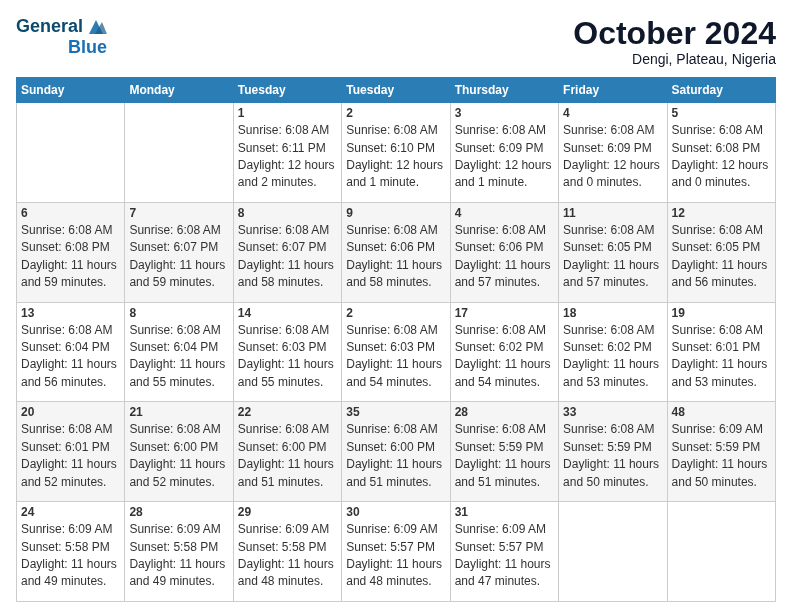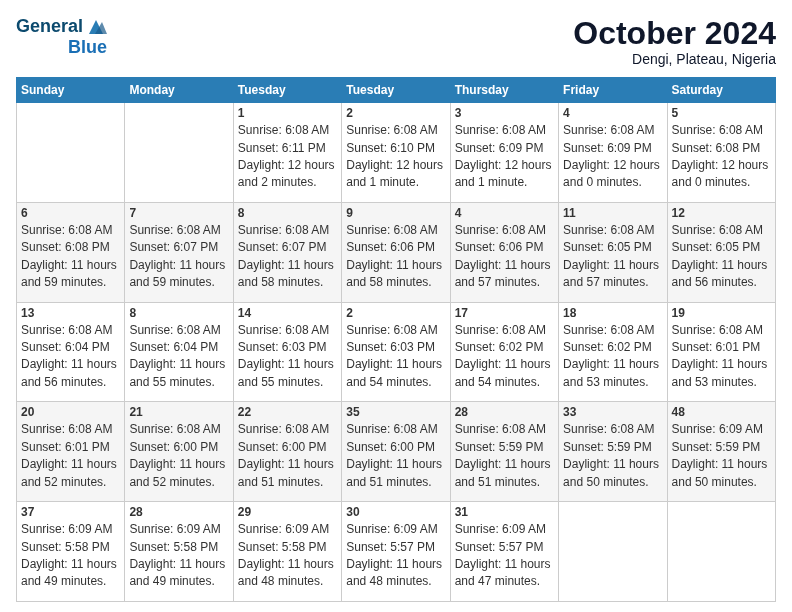--- a/index.html
+++ b/index.html
@@ -247,21 +247,21 @@
             <span class="day-num">33</span>
             <div class="cell-text">Sunrise: 6:08 AM<br>Sunset: 5:59 PM<br>Daylight: 11 hours<br>and 50 minutes.</div>
           </td>
           <td>
             <span class="day-num">48</span>
             <div class="cell-text">Sunrise: 6:09 AM<br>Sunset: 5:59 PM<br>Daylight: 11 hours<br>and 50 minutes.</div>
           </td>
         </tr>
         <tr>
           <td>
-            <span class="day-num">37</span>
+            <span class="day-num">24</span>
             <div class="cell-text">Sunrise: 6:09 AM<br>Sunset: 5:58 PM<br>Daylight: 11 hours<br>and 49 minutes.</div>
           </td>
           <td>
             <span class="day-num">28</span>
             <div class="cell-text">Sunrise: 6:09 AM<br>Sunset: 5:58 PM<br>Daylight: 11 hours<br>and 49 minutes.</div>
           </td>
           <td>
             <span class="day-num">29</span>
             <div class="cell-text">Sunrise: 6:09 AM<br>Sunset: 5:58 PM<br>Daylight: 11 hours<br>and 48 minutes.</div>
           </td>

